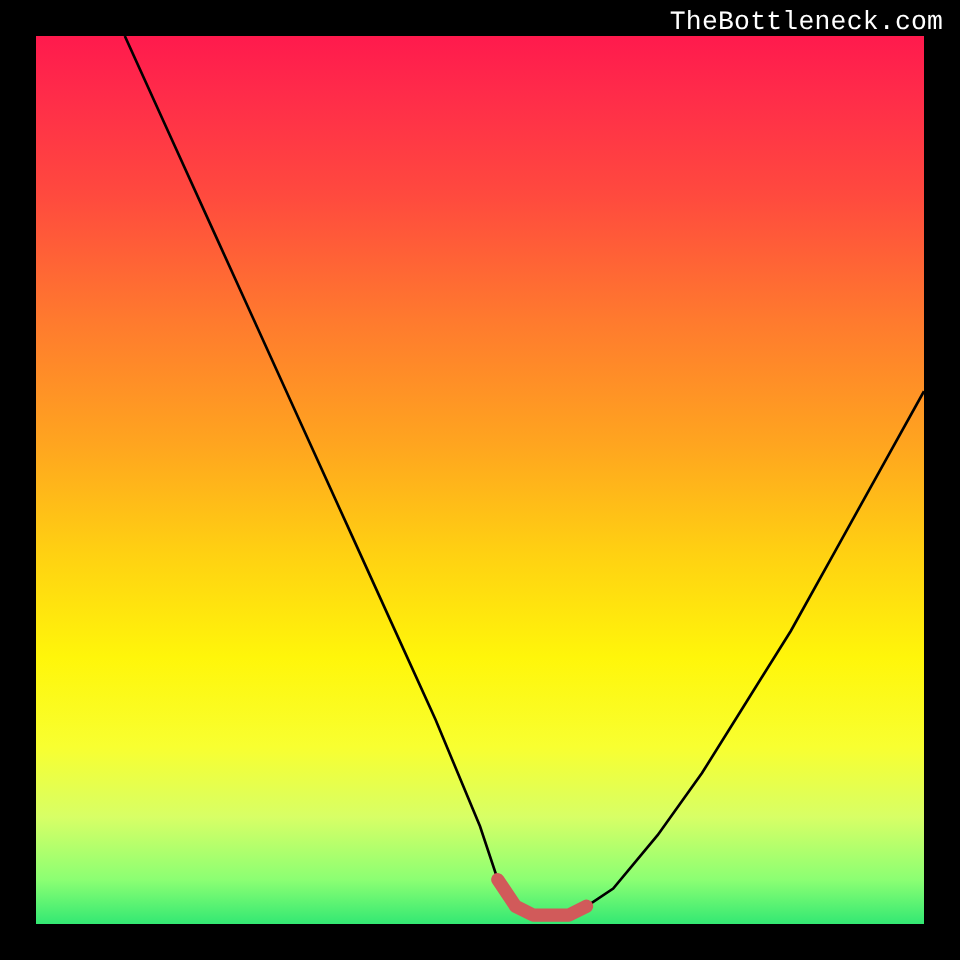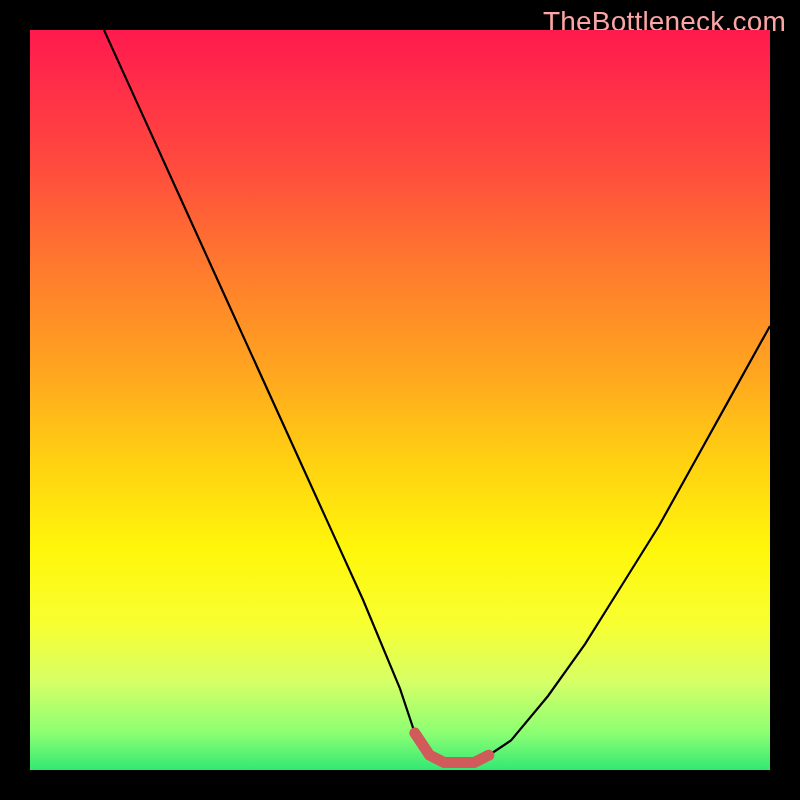--- a/index.html
+++ b/index.html
@@ -38,25 +38,26 @@
       #f8ff30 80%,
       #d7ff66 88%,
       #8cff73 95%,
       #33e873 100%
     );
   }
   .watermark {
     position: absolute;
     top: 6px;
     right: 14px;
-    color: #fca5a5;
-    font-size: 28px;
+    color: #ffffff;
+    font-size: 22px;
     font-weight: 500;
     letter-spacing: 0.2px;
     user-select: none;
+    font-family: Liberation Mono, monospace;
   }
   svg.curve {
     position: absolute;
     left: 0;
     top: 0;
     width: 740px;
     height: 740px;
   }
 </style>
 </head>

